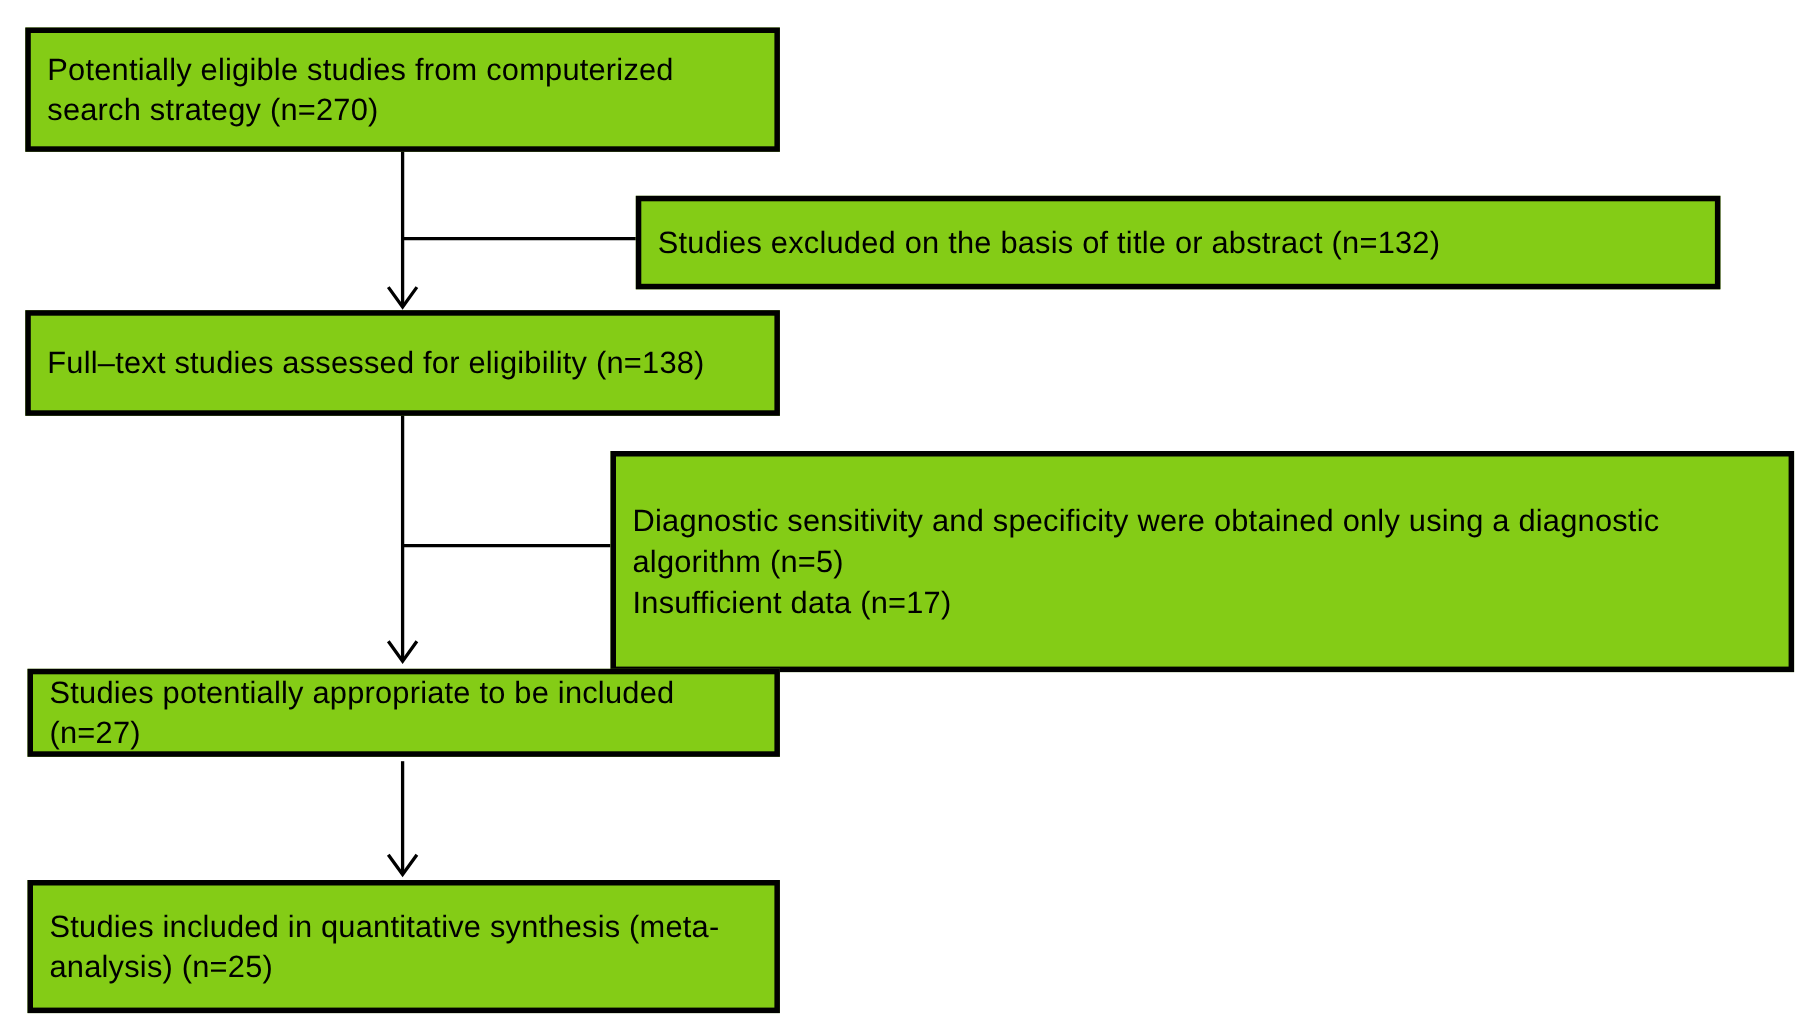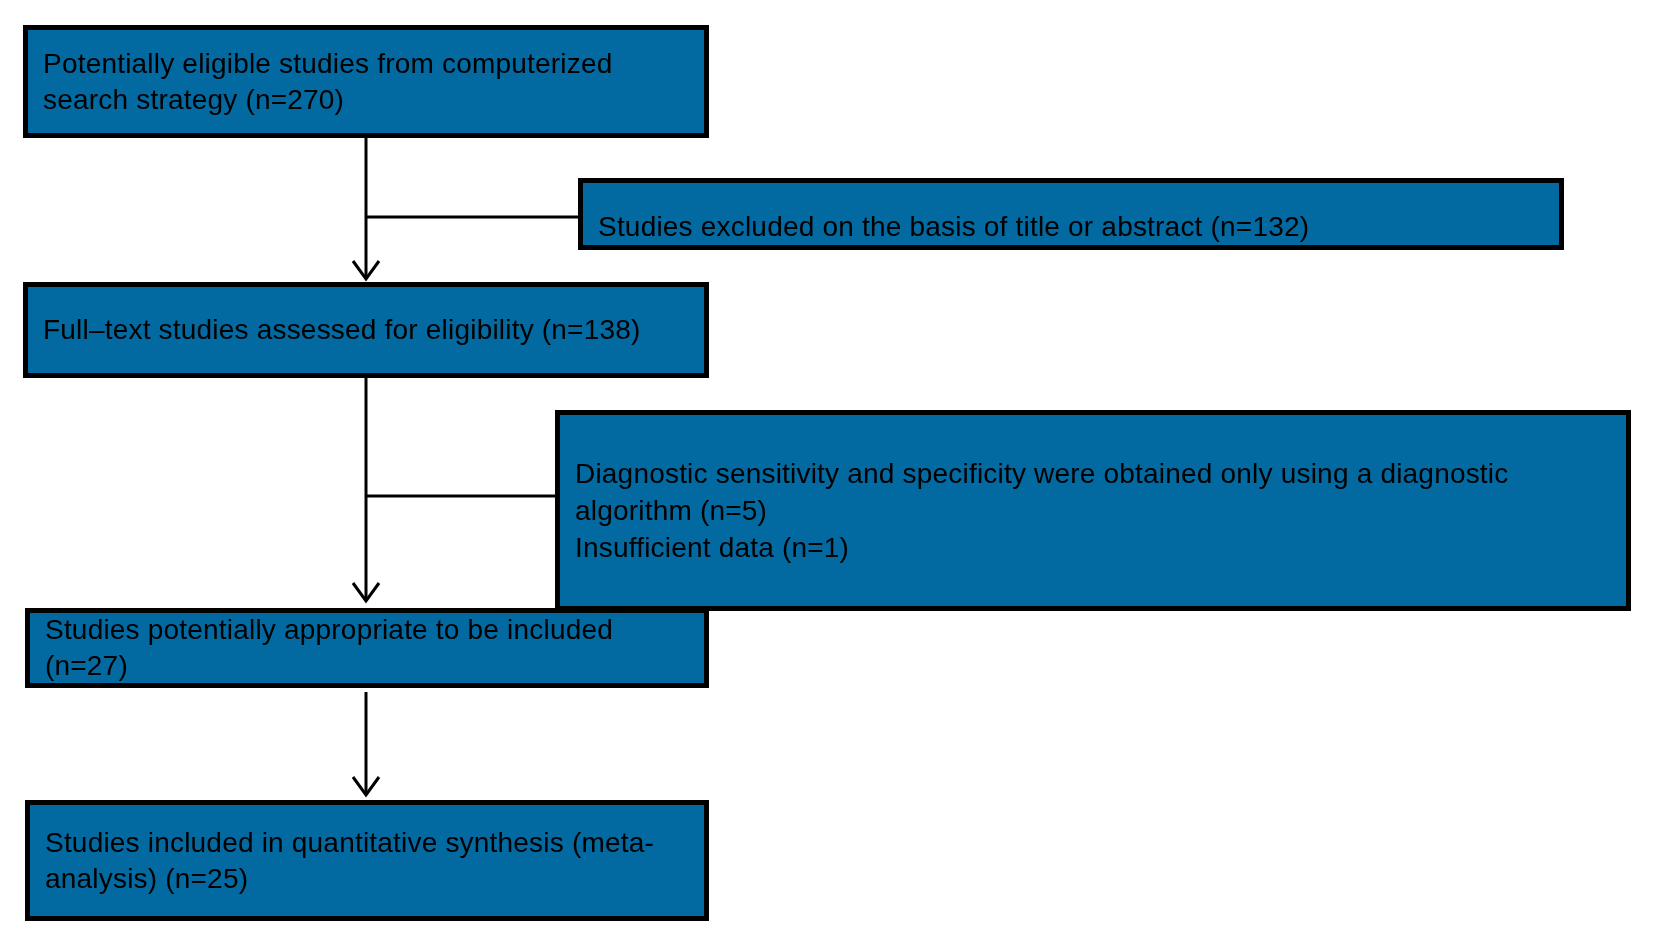--- a/index.html
+++ b/index.html
@@ -23,33 +23,33 @@
     width: 1654px;
     height: 938px;
   }
   .connectors line, .connectors path {
     stroke: #000000;
     stroke-width: 3;
     fill: none;
   }
   .node {
     position: absolute;
-    background: #0369a1;
+    background: #84cc16;
     border: 5px solid #000000;
     box-sizing: border-box;
     display: flex;
     flex-direction: column;
     justify-content: center;
     font-size: 28px;
     line-height: 36px;
-    padding: 0 15px;
+    padding: 16px 15px;
     letter-spacing: 0.2px;
   }
   #box-search      { left: 23px;  top: 25px;  width: 686px;  height: 113px; }
-  #box-excl-title  { left: 578px; top: 178px; width: 986px;  height: 72px; justify-content: flex-end;  }
+  #box-excl-title  { left: 578px; top: 178px; width: 986px;  height: 85px;  }
   #box-fulltext    { left: 23px;  top: 282px; width: 686px;  height: 96px;  }
   #box-excl-full   { left: 555px; top: 410px; width: 1076px; height: 201px; line-height: 37px; }
   #box-appropriate { left: 25px;  top: 608px; width: 684px;  height: 80px;  }
   #box-included    { left: 25px;  top: 800px; width: 684px;  height: 121px; }
 </style>
 </head>
 <body>
 
 <div class="canvas">
 
@@ -76,21 +76,21 @@
   <div class="node" id="box-excl-title">
     <span>Studies excluded on the basis of title or abstract (n=132)</span>
   </div>
 
   <div class="node" id="box-fulltext">
     <span>Full–text studies assessed for eligibility (n=138)</span>
   </div>
 
   <div class="node" id="box-excl-full">
     <div>Diagnostic sensitivity and specificity were obtained only using a diagnostic algorithm (n=5)</div>
-    <div>Insufficient data (n=1)</div>
+    <div>Insufficient data (n=17)</div>
   </div>
 
   <div class="node" id="box-appropriate">
     <span>Studies potentially appropriate to be included (n=27)</span>
   </div>
 
   <div class="node" id="box-included">
     <span>Studies included in quantitative synthesis (meta-analysis) (n=25)</span>
   </div>
 

